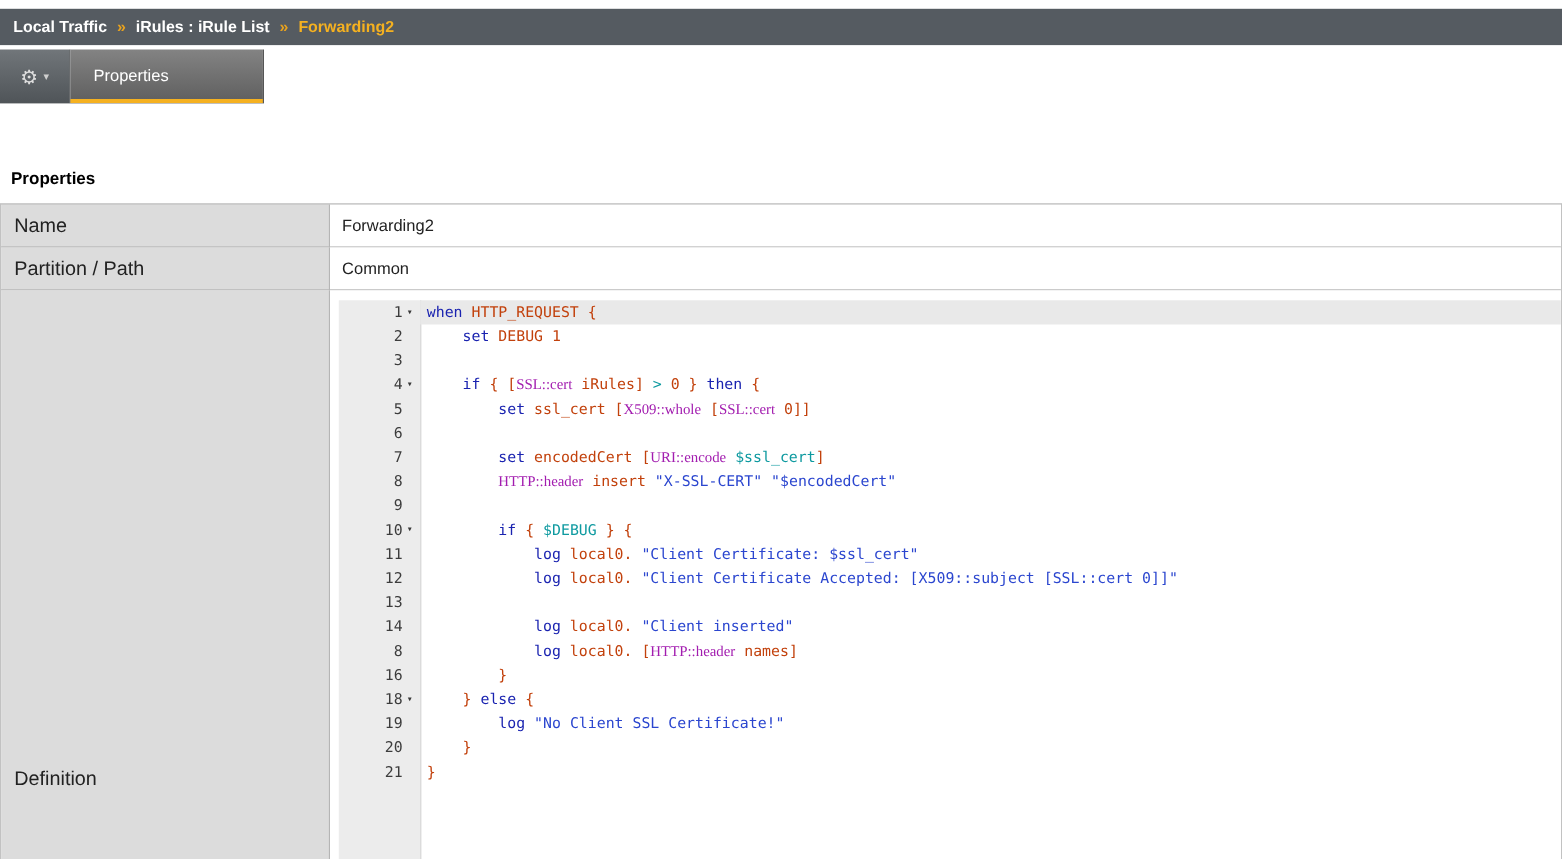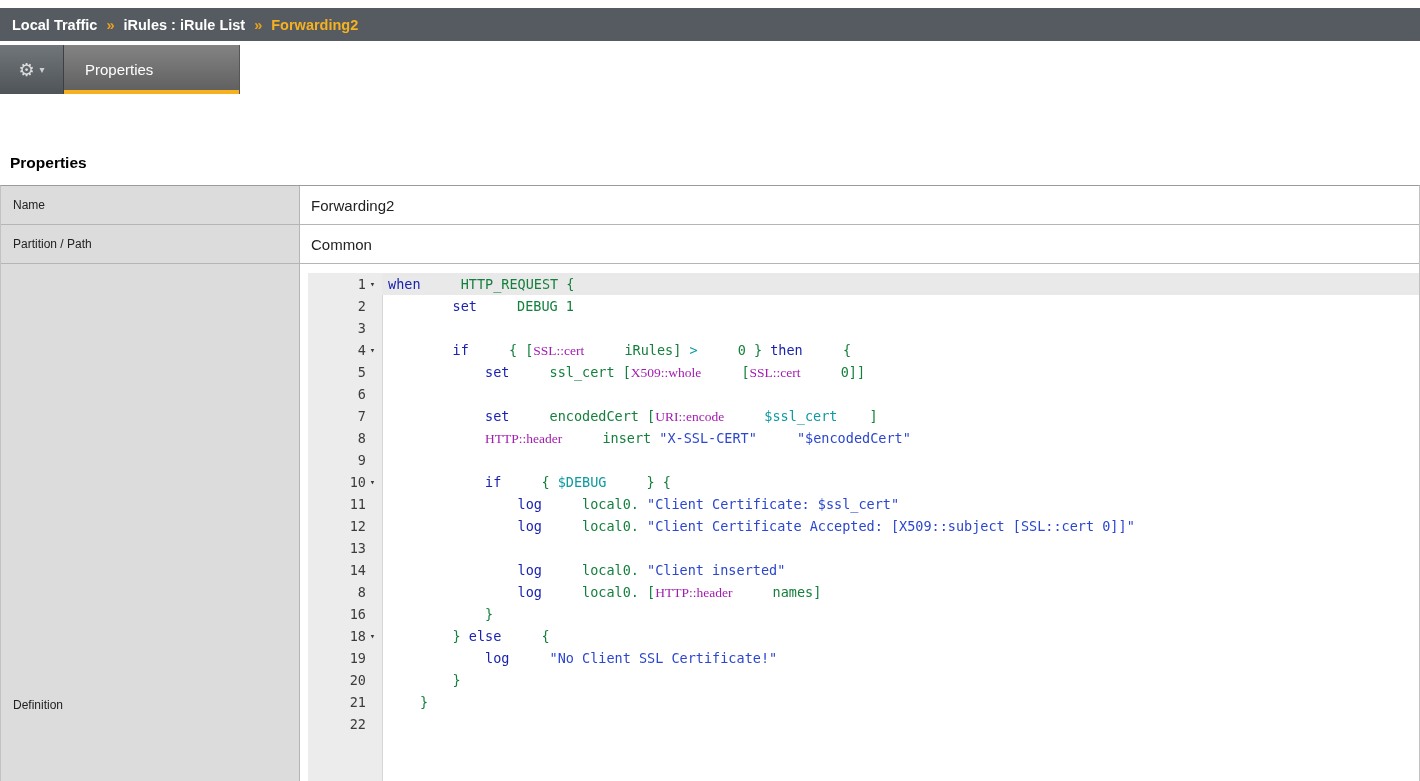--- a/index.html
+++ b/index.html
@@ -35,38 +35,38 @@
     font-weight:bold; color:#000; }
 
   
   .props-table { position:absolute; top:185px; left:0; right:0; bottom:0;
     border-top:1px solid #9b9b9b; border-left:1px solid #c2c2c2; border-right:1px solid #c2c2c2;
     display:flex; flex-direction:column; }
   .trow { display:grid; grid-template-columns:299px 1fr; }
   .trow.r1, .trow.r2 { height:39px; }
   .trow.r3 { flex:1; min-height:0; }
   .label-cell { background:#dcdcdc; border-right:1px solid #b5b5b5; border-bottom:1px solid #b5b5b5;
-    display:flex; align-items:center; padding-left:12px; font-size:12px; color:#222; }
+    display:flex; align-items:center; padding-left:12px; font-size:18px; color:#222; }
   .value-cell { background:#fff; border-bottom:1px solid #b5b5b5; display:flex; align-items:center;
     padding-left:11px; font-size:15px; color:#222; }
   .trow.r3 .label-cell { align-items:flex-start; padding-top:434px; border-bottom:none; }
   .trow.r3 .value-cell { padding:0; border-bottom:none; display:block; position:relative; overflow:hidden; }
 
   
   .editor { position:absolute; top:9px; left:8px; right:0; bottom:0;
     font-family:"DejaVu Sans Mono", monospace; font-size:13.5px; line-height:22px; }
   .editor::before { content:""; position:absolute; left:0; top:0; bottom:0; width:74px;
     background:#ececec; border-right:1px solid #d6d6d6; }
   .cm-line { display:flex; height:22px; position:relative; }
   .gut { width:74px; flex:none; display:flex; align-items:center; padding-right:3px; position:relative; }
   .num { flex:1; text-align:right; color:#3c3c3c; }
   .fold { width:13px; text-align:center; font-size:9px; color:#3a3a3a; cursor:pointer; }
   .code { flex:1; padding-left:6px; white-space:pre; color:#111; position:relative; }
   .cm-line.active .code { background:#e9e9e9; }
-  .t-p { color:#15803d;margin-left:32px; }
+  .t-p { color:#c2410c; }
   .t-k { color:#1a23b0;text-align:right; }
   .t-c { color:#a21caf;font-family:Liberation Serif, serif; }
   .t-s { color:#2b46cf; }
   .t-v { color:#0e9aa0; }
   .t-o { color:#0e9aa0; }
 </style>
 </head>
 <body>
 
 <div id="screen">
@@ -238,26 +238,19 @@
                 </div>
                 <div class="code"><span class="t-p">    }</span></div>
               </div>
               <div class="cm-line">
                 <div class="gut">
                   <span class="num">21</span>
                   <span class="fold"></span>
                 </div>
                 <div class="code"><span class="t-p">}</span></div>
               </div>
-              <div class="cm-line">
-                <div class="gut">
-                  <span class="num">22</span>
-                  <span class="fold"></span>
-                </div>
-                <div class="code"></div>
-              </div>
             </div>
         </div>
       </div>
     </div>
   </div>
 
 </div>
 
 </body></html>

